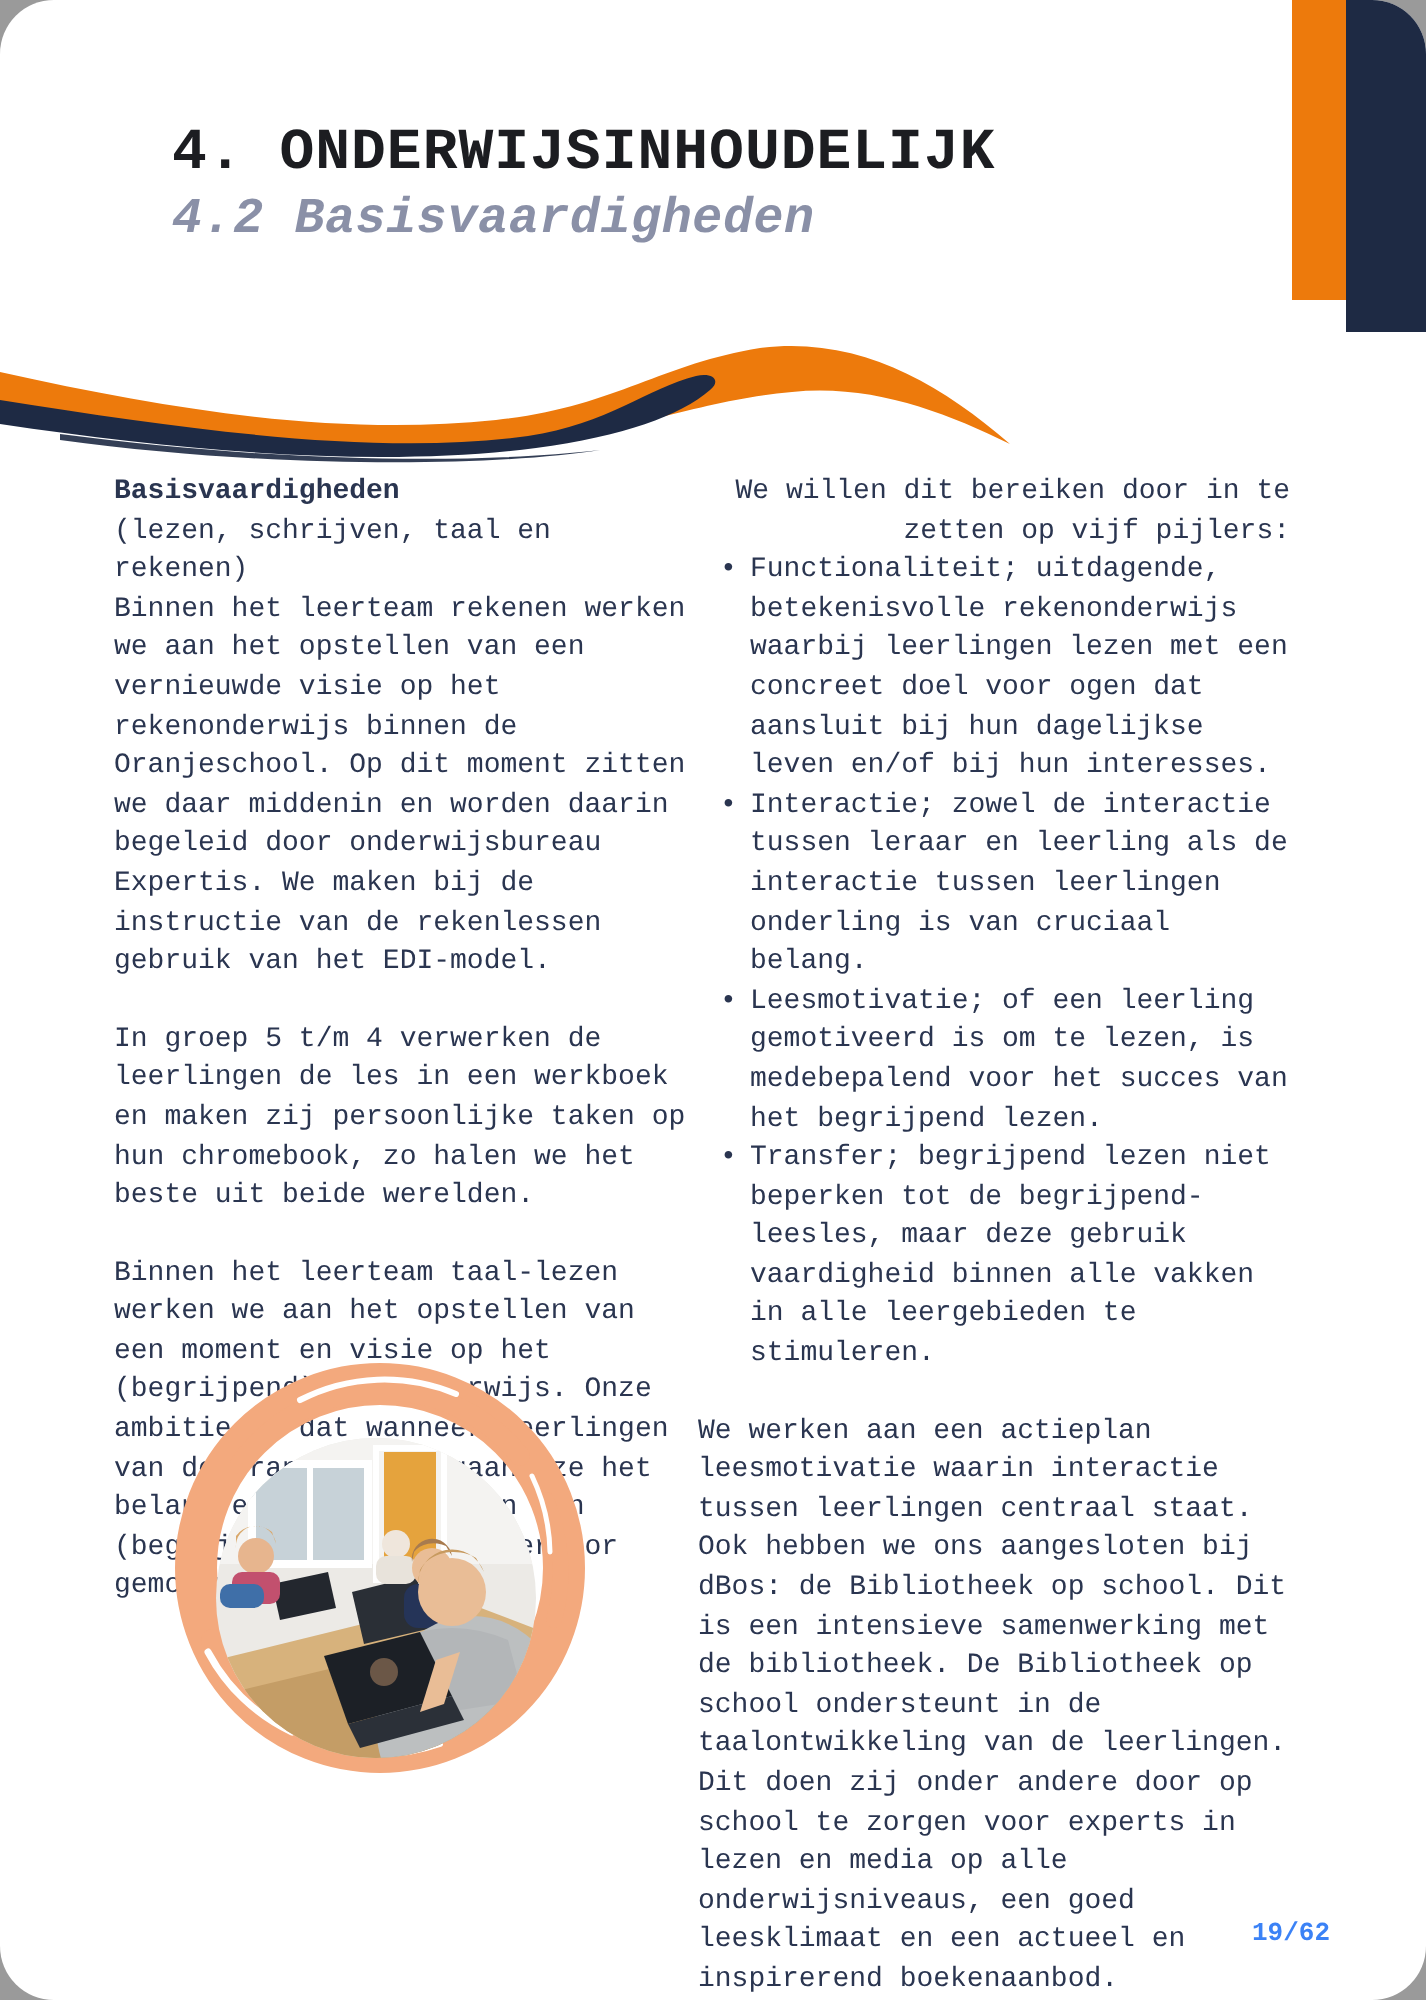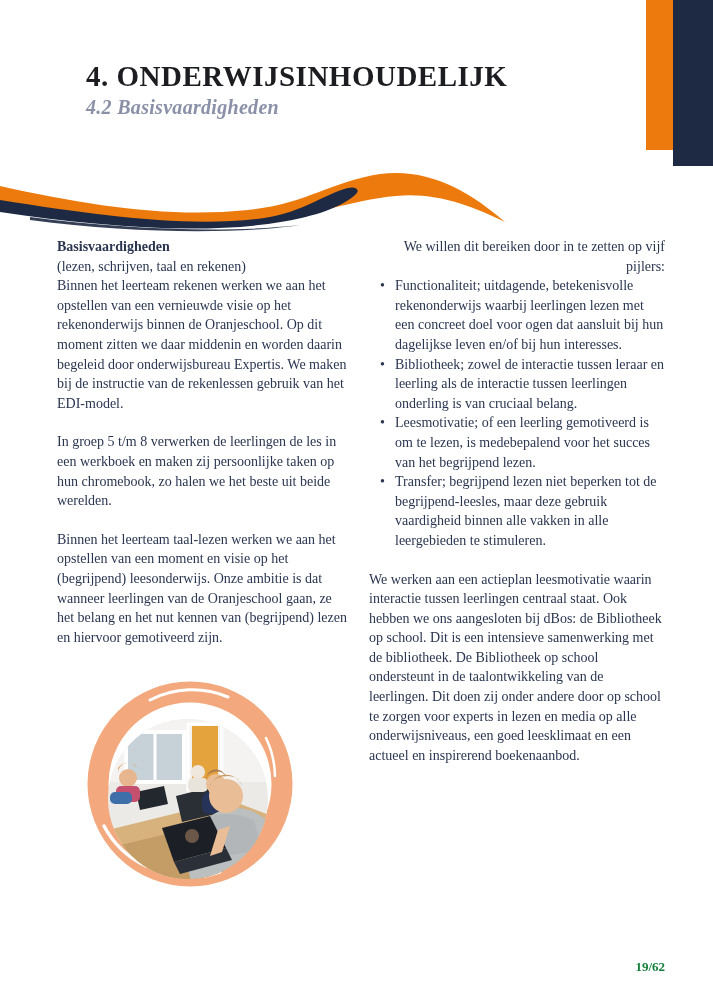--- a/index.html
+++ b/index.html
@@ -1,42 +1,43 @@
 <!DOCTYPE html>
 <html><head>
 <meta charset="utf-8">
 <style>
   html,body { margin:0; padding:0; background:#9a9a9a; }
   .page {
     position:relative; width:713px; height:1000px; margin:0 auto;
     background:#ffffff; overflow:hidden;
-    font-family:Liberation Serif, serif;
+    font-family:Liberation Mono, monospace;
+    border-radius:27px;
   }
   
   .decor-orange { position:absolute; left:646px; top:0; width:27px; height:150px; background:#ED7A0C; }
   .decor-navy   { position:absolute; left:673px; top:0; width:40px; height:166px; background:#1E2A44; }
 
   
   .header { position:absolute; left:86px; top:60px; }
   .title {
     margin:0; font-size:29px; font-weight:bold; letter-spacing:0.5px;
     color:#1C1D21; line-height:1.15;
   }
   .subtitle {
-    margin:3px 0 0 0; font-size:20px; font-weight:bold; font-style:italic;
+    margin:3px 0 0 0; font-size:25px; font-weight:bold; font-style:italic;
     color:#8A90A7; line-height:1.1; letter-spacing:0.3px;
   }
 
   
   .wave { position:absolute; left:0; top:160px; width:713px; height:110px; }
 
   
   .columns {
     position:absolute; left:57px; top:237px; width:608px;
-    display:flex; gap:20px;
+    display:flex; 
     color:#2A3550; font-size:14px; line-height:1.4;
   }
   .col-left  { width:292px; }
   .col-right { width:296px; }
   .col-heading { font-weight:bold; }
   .para { margin:0 0 19px 0; }
   .para:last-child { margin-bottom:0; }
   .intro { margin:0;text-align:right; }
   ul.bullets { list-style:none; margin:0; padding:0; }
   ul.bullets li { position:relative; padding-left:26px; }
@@ -44,21 +45,21 @@
     content:"•"; position:absolute; left:11px; top:0; color:#2A3550;
   }
   .after-bullets { margin-top:19px; }
 
   
   .photo-wrap { position:absolute; left:80px; top:680px; width:220px; height:220px; }
 
   
   .page-number {
     position:absolute; right:48px; top:959px;
-    font-size:13px; font-weight:bold; color:#15803d;
+    font-size:13px; font-weight:bold; color:#3b82f6;
   }
 </style>
 </head>
 <body>
 
 <div class="page">
 
   <div class="decor-orange"></div>
   <div class="decor-navy"></div>
 
@@ -78,33 +79,33 @@
   <div class="columns">
 
     <div class="col-left">
       <div class="col-heading">Basisvaardigheden</div>
       <div>(lezen, schrijven, taal en rekenen)</div>
       <div>
 
           <p class="para">Binnen het leerteam rekenen werken we aan het opstellen van een vernieuwde visie op het rekenonderwijs binnen de Oranjeschool. Op dit moment zitten we daar middenin en worden daarin begeleid door onderwijsbureau Expertis. We maken bij de instructie van de rekenlessen gebruik van het EDI-model.</p>
 
 
-          <p class="para">In groep 5 t/m 8 verwerken de leerlingen de les in een werkboek en maken zij persoonlijke taken op hun chromebook, zo halen we het beste uit beide werelden.</p>
+          <p class="para">In groep 5 t/m 4 verwerken de leerlingen de les in een werkboek en maken zij persoonlijke taken op hun chromebook, zo halen we het beste uit beide werelden.</p>
 
           <p class="para">Binnen het leerteam taal-lezen werken we aan het opstellen van een moment en visie op het (begrijpend) leesonderwijs. Onze ambitie is dat wanneer leerlingen van de Oranjeschool gaan, ze het belang en het nut kennen van (begrijpend) lezen en hiervoor gemotiveerd zijn.</p>
         </div>
     </div>
 
     <div class="col-right">
       <p class="intro">We willen dit bereiken door in te zetten op vijf pijlers:</p>
       <ul class="bullets">
 
           <li>Functionaliteit; uitdagende, betekenisvolle rekenonderwijs waarbij leerlingen lezen met een concreet doel voor ogen dat aansluit bij hun dagelijkse leven en/of bij hun interesses.</li>
 
-          <li>Bibliotheek; zowel de interactie tussen leraar en leerling als de interactie tussen leerlingen onderling is van cruciaal belang.</li>
+          <li>Interactie; zowel de interactie tussen leraar en leerling als de interactie tussen leerlingen onderling is van cruciaal belang.</li>
 
 
           <li>Leesmotivatie; of een leerling gemotiveerd is om te lezen, is medebepalend voor het succes van het begrijpend lezen.</li>
 
           <li>Transfer; begrijpend lezen niet beperken tot de begrijpend-leesles, maar deze gebruik vaardigheid binnen alle vakken in alle leergebieden te stimuleren.</li>
         </ul>
       <div class="after-bullets">
 
           <p class="para">We werken aan een actieplan leesmotivatie waarin interactie tussen leerlingen centraal staat. Ook hebben we ons aangesloten bij dBos: de Bibliotheek op school. Dit is een intensieve samenwerking met de bibliotheek. De Bibliotheek op school ondersteunt in de taalontwikkeling van de leerlingen. Dit doen zij onder andere door op school te zorgen voor experts in lezen en media op alle onderwijsniveaus, een goed leesklimaat en een actueel en inspirerend boekenaanbod.</p>
 

